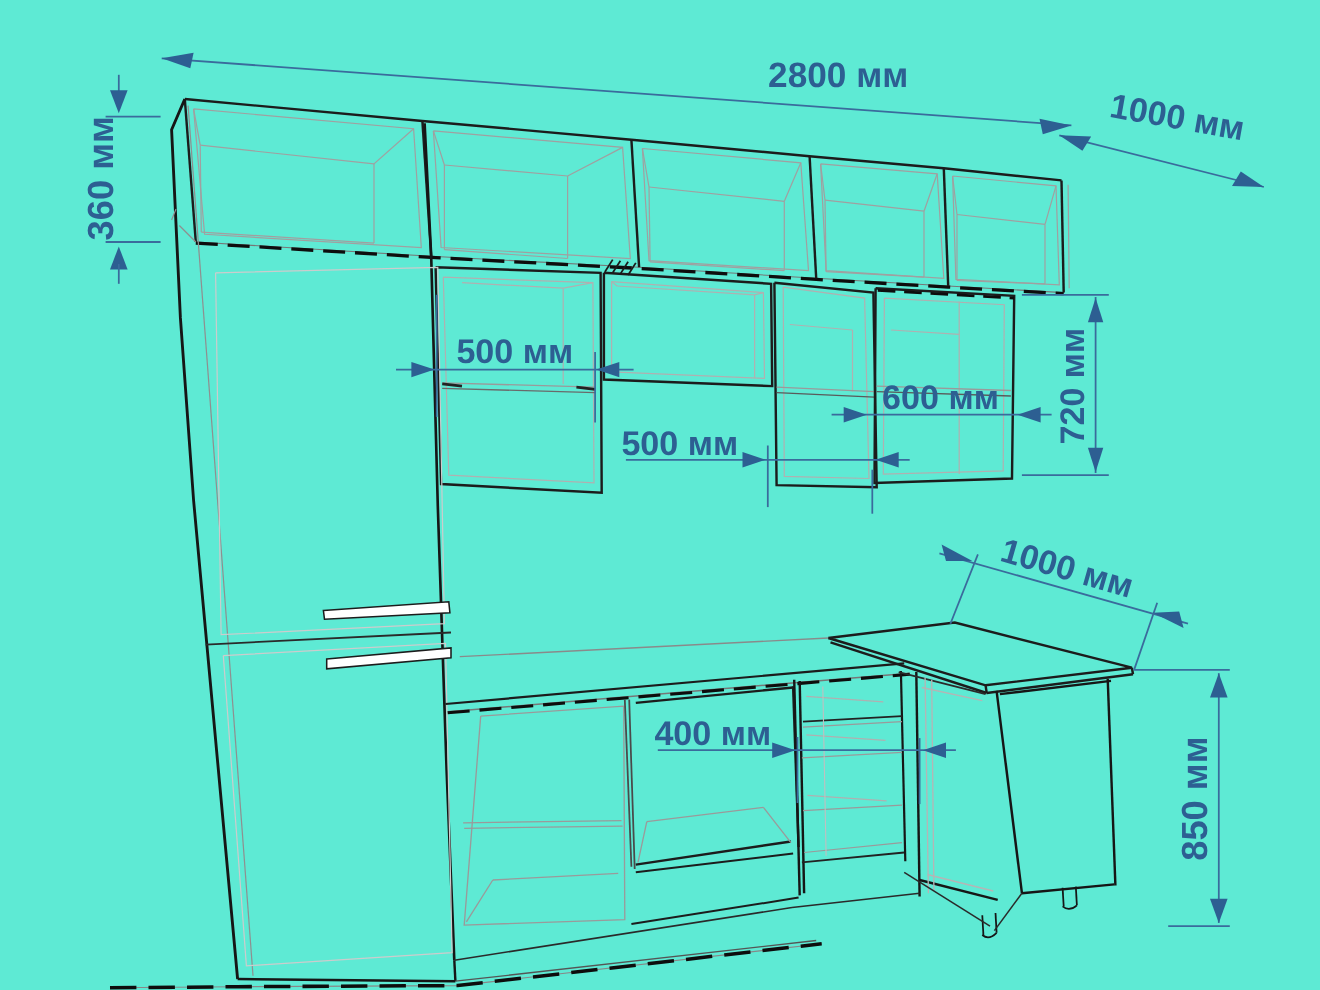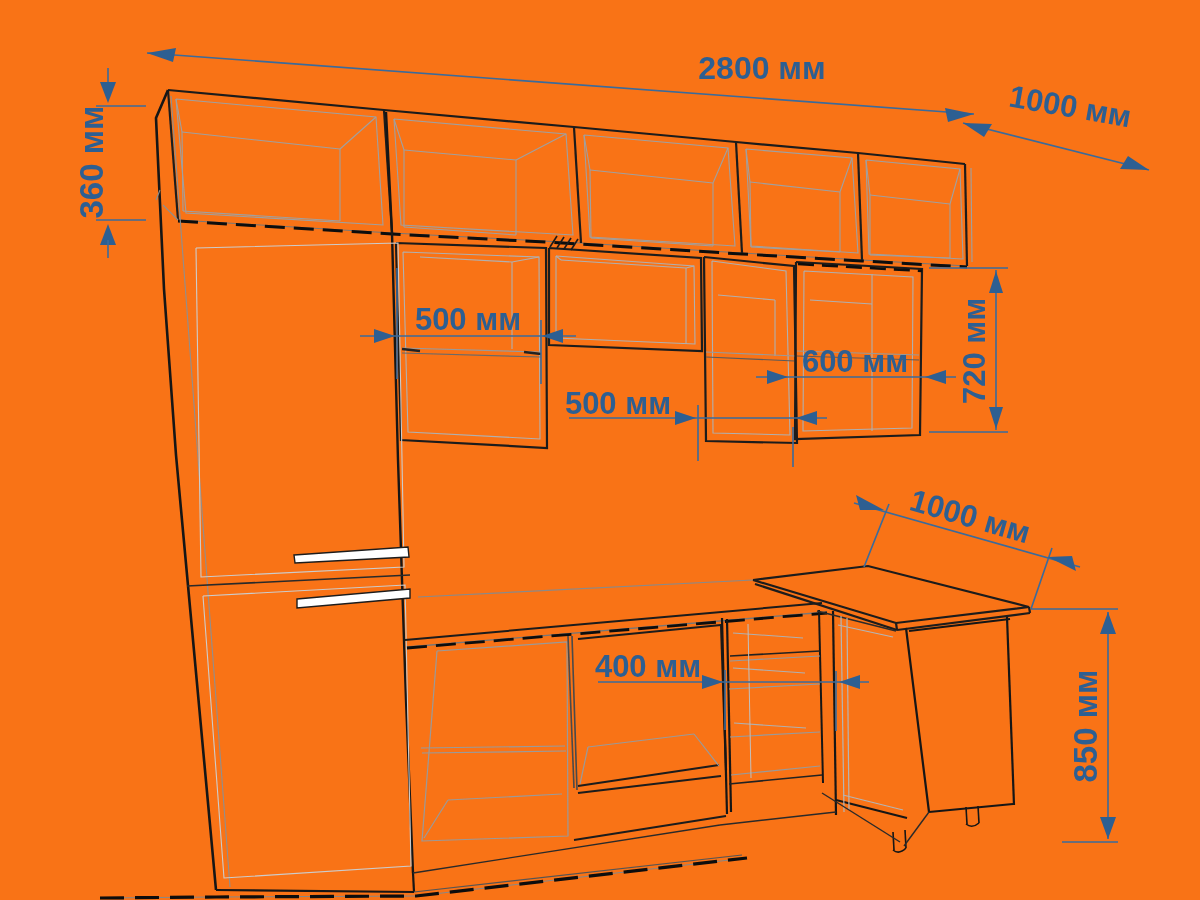--- a/index.html
+++ b/index.html
@@ -1,16 +1,16 @@
 <!DOCTYPE html>
 <html><head>
 <meta charset="utf-8">
 <style>
   html,body{margin:0;padding:0;background:#ffffff;}
-  #stage{position:relative;width:1200px;height:900px;background:#f97316;overflow:hidden;}
+  #stage{position:relative;width:1200px;height:900px;background:#5eead4;overflow:hidden;}
   svg{position:absolute;left:0;top:0;}
   .dimtxt{font-family:"Liberation Sans", sans-serif;font-weight:bold;fill:#2d5f92;}
 </style>
 </head>
 <body>
 <div id="stage">
 <svg width="1200" height="900" viewBox="0 0 1200 900">
 <defs>
 <marker id="none"></marker>
 </defs>

